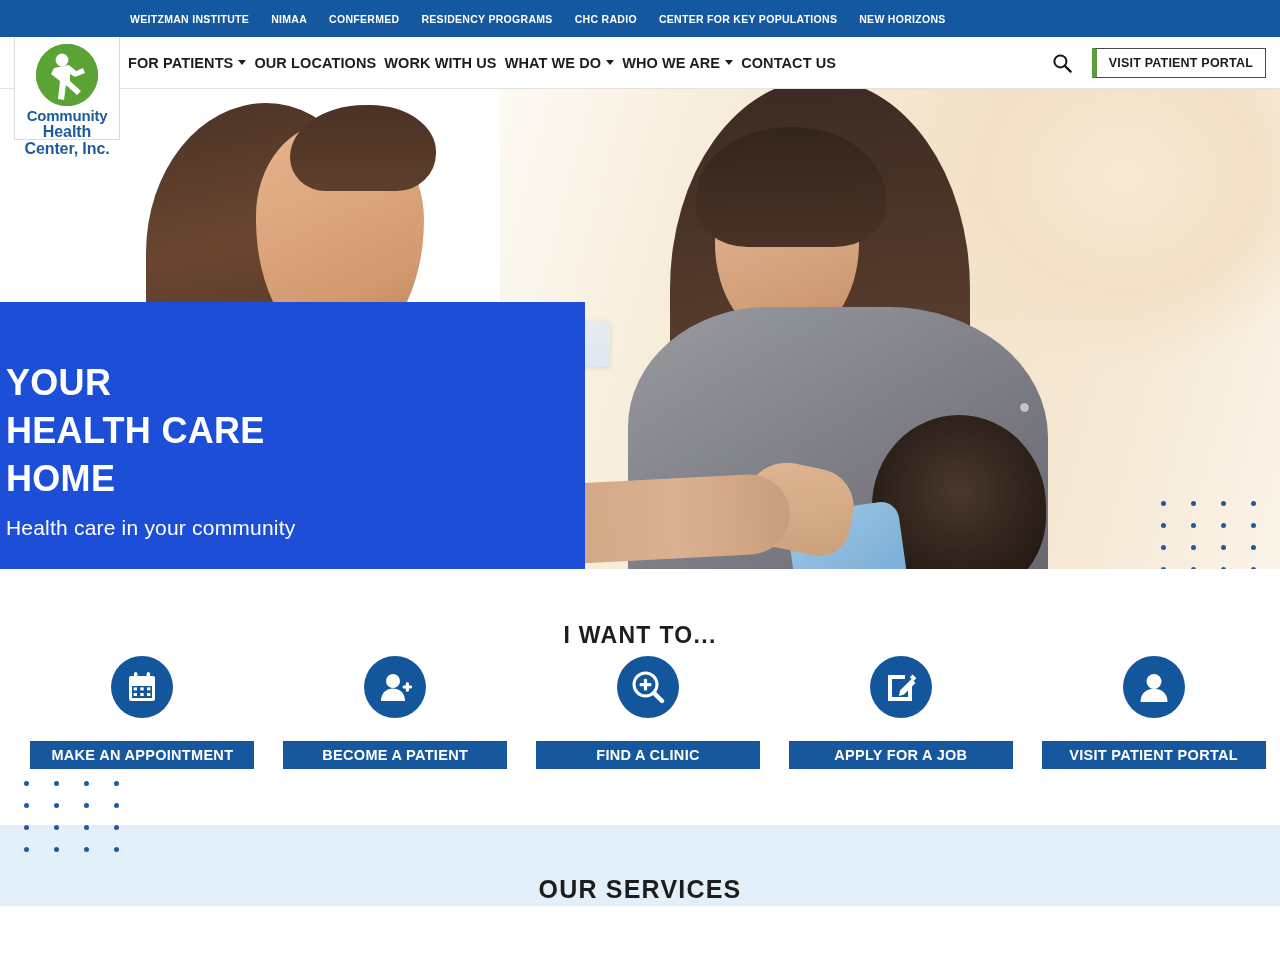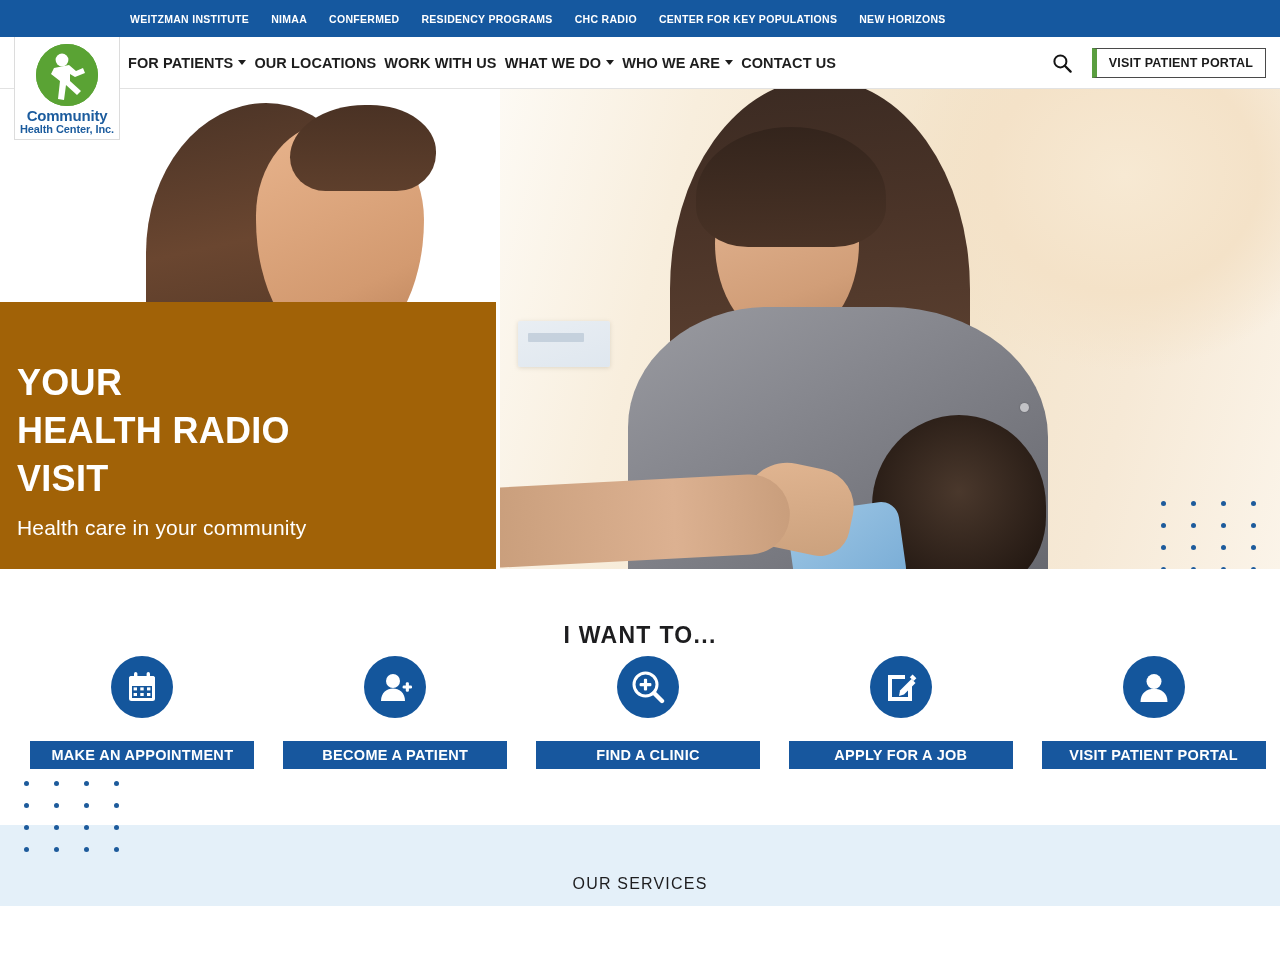--- a/index.html
+++ b/index.html
@@ -56,21 +56,21 @@
   }
   .logo-mark {
     width:62px; height:62px;
     border-radius:50%;
     background:#5aa334;
     position:relative;
     display:block;
   }
   .logo-words { margin-top:2px; text-align:center; line-height:1.05; }
   .logo-l1 { font-size:15px; font-weight:bold; color:#1c5c9e; letter-spacing:-.2px; }
-  .logo-l2 { font-size:11px; font-weight:bold; color:#1c5c9e; letter-spacing:-.1px; }
+  .logo-l2 { font-size:16px; font-weight:bold; color:#1c5c9e; letter-spacing:-.1px; }
 
   .nav-links {
     margin-left:128px;
     display:flex;
     align-items:center;
     gap:8px;
   }
   .nav-item {
     display:flex;
     align-items:center;
@@ -242,24 +242,24 @@
   .lf-neck {
     position:absolute;
     left:130px; top:234px;
     width:130px; height:120px;
     background:linear-gradient(160deg,#d8a57c,#c08f66);
     border-radius:30px;
   }
   .hero-overlay {
     position:absolute;
     left:0; top:213px;
-    width:496px; height:290px;
-    background:#a16207;
+    width:585px; height:290px;
+    background:#1d4ed8;
     z-index:20;
-    padding:57px 0 0 17px;
+    padding:57px 0 0 6px;
   }
   .hero-h1 {
     color:#ffffff;
     font-size:36px;
     font-weight:bold;
     line-height:1.33;
     letter-spacing:.3px;
   }
   .hero-sub {
     color:#ffffff;
@@ -330,22 +330,22 @@
 
   
   .services {
     position:relative;
     height:81px;
     background:#e4f0f9;
   }
   .services-title {
     text-align:center;
     padding-top:50px;
-    font-size:16px;
-    font-weight:normal;
+    font-size:25px;
+    font-weight:bold;
     color:#1d1d1f;
     letter-spacing:1.2px;
   }
 </style>
 </head>
 <body>
 
 <div class="topbar">
   <a>WEITZMAN INSTITUTE</a>
   <a>NIMAA</a>
@@ -429,22 +429,22 @@
     </div>
     <div class="baby-head"></div>
     <div class="baby-cloth"></div>
     <div class="mom-hand"></div>
     <div class="fig-arm"></div>
   </div>
 
   <div class="hero-overlay">
     <div class="hero-h1">
       <div>YOUR</div>
-      <div>HEALTH RADIO</div>
-      <div>VISIT</div>
+      <div>HEALTH CARE</div>
+      <div>HOME</div>
     </div>
     <div class="hero-sub">Health care in your community</div>
   </div>
 
   <div class="dots-right">
     <div class="dotrow">
         <i class="dot"></i>
         <i class="dot"></i>
         <i class="dot"></i>
         <i class="dot"></i>

